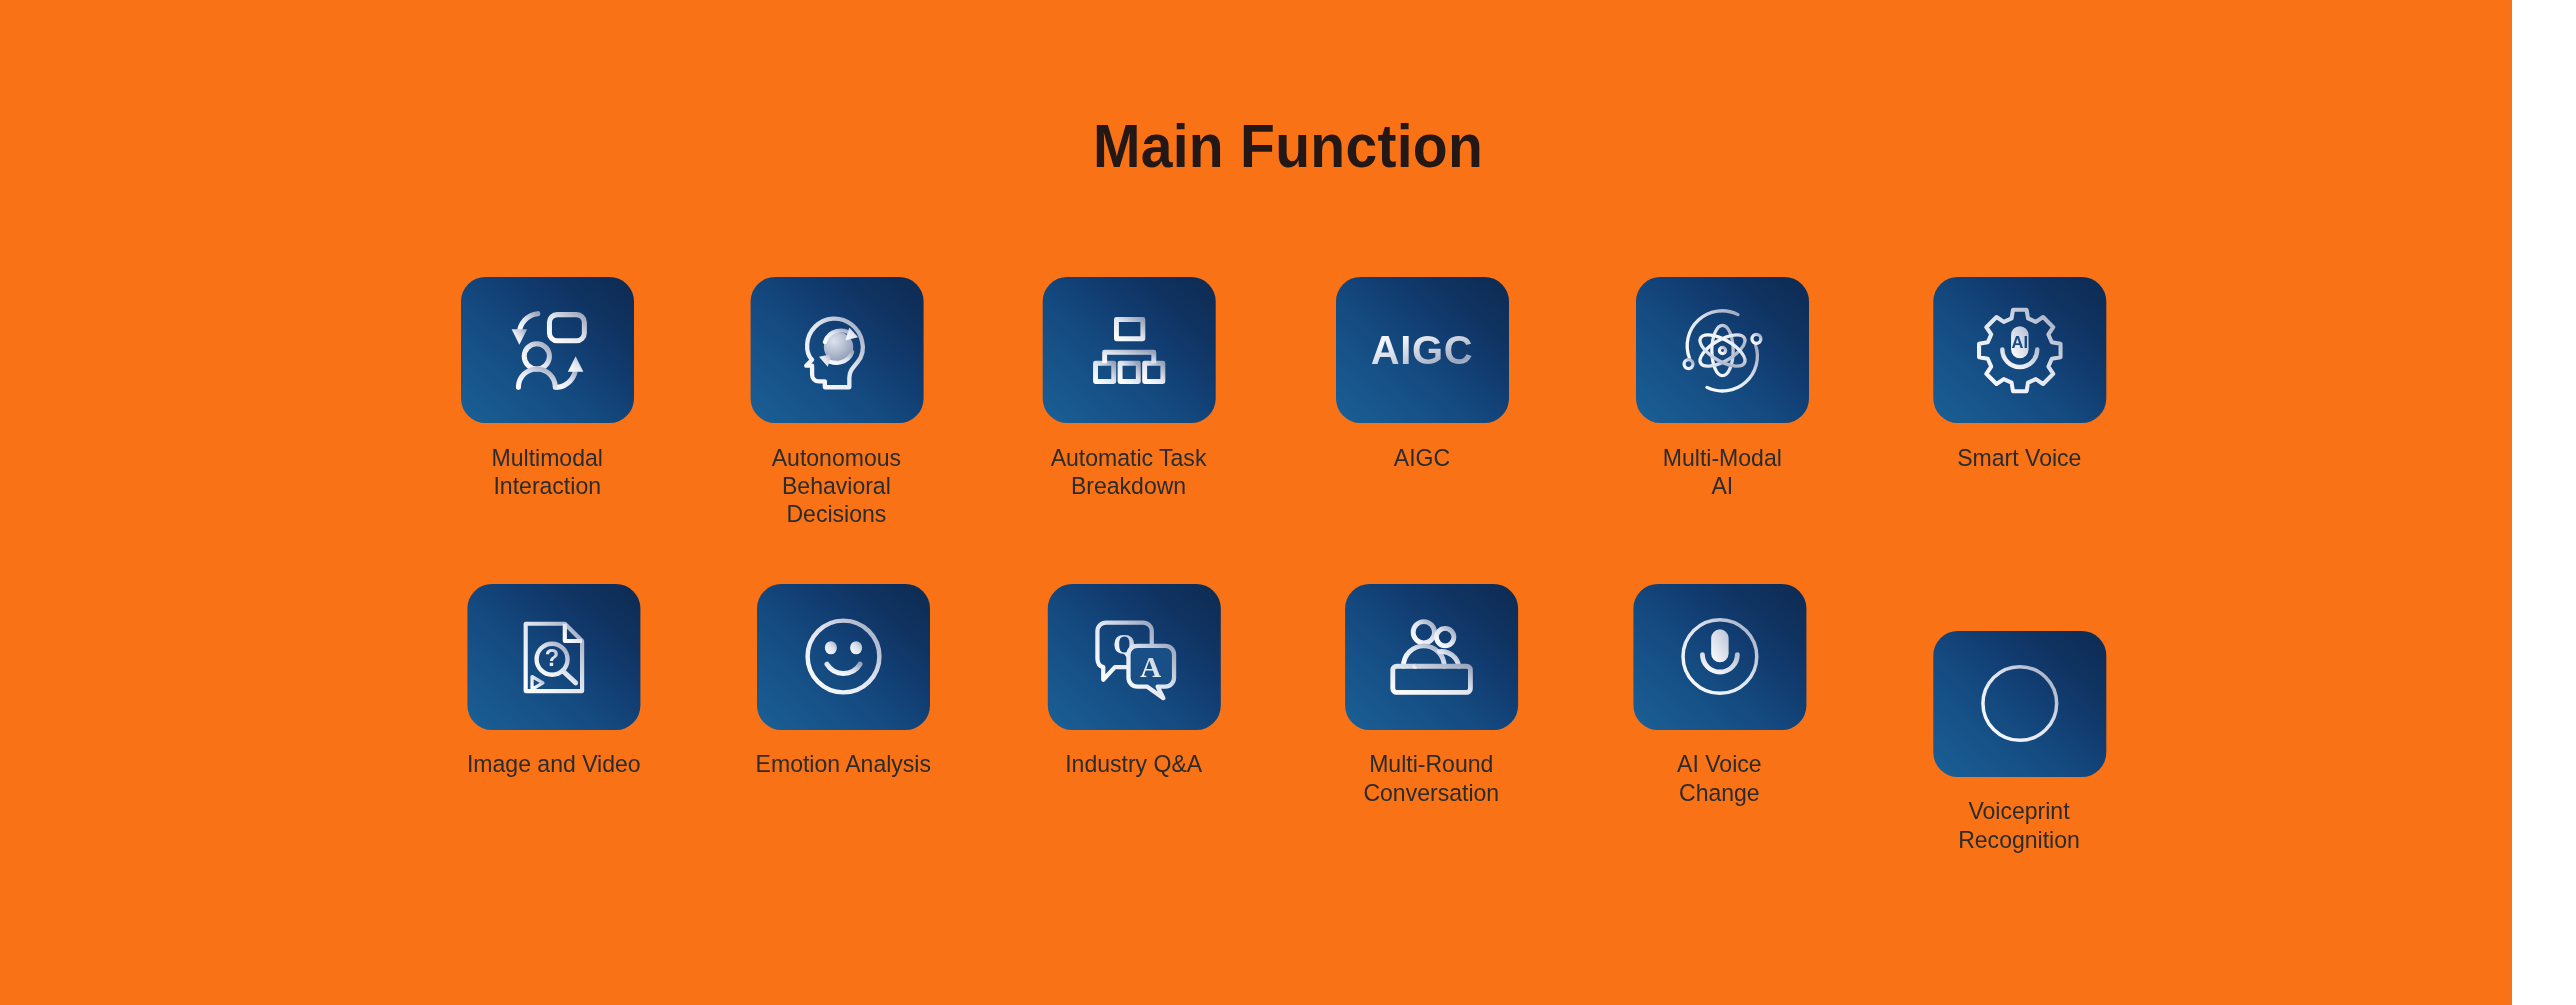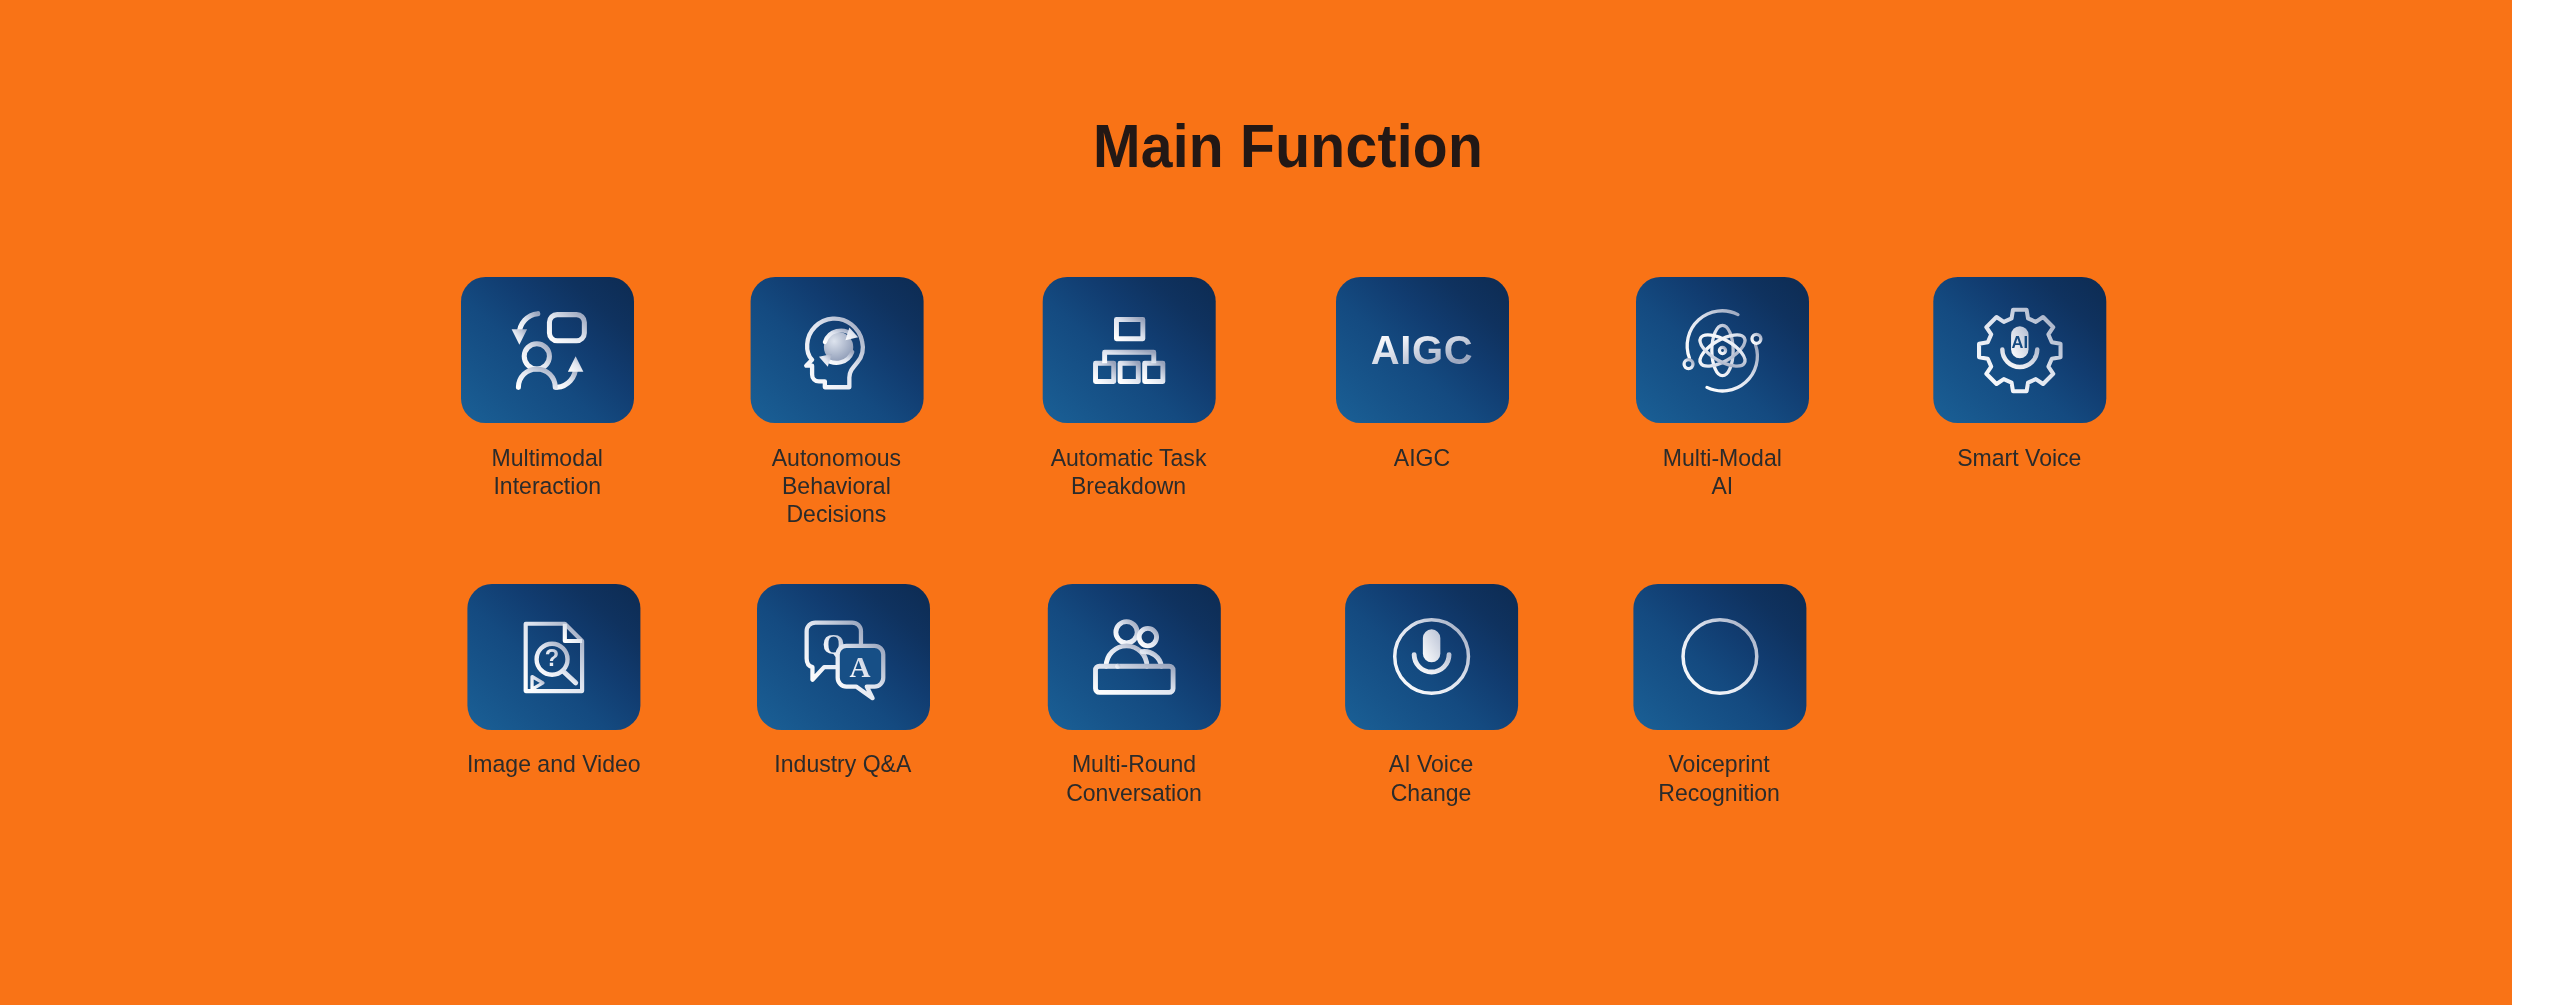--- a/index.html
+++ b/index.html
@@ -285,20 +285,38 @@
             <path d="M62 14 L62 33 L81 33" fill="none" stroke="url(#g7)" stroke-width="4.6" stroke-linejoin="round"></path>
             <circle cx="48" cy="53" r="17" fill="none" stroke="url(#g7)" stroke-width="4.8"></circle>
             <path d="M60 66 L74 79" stroke="url(#g7)" stroke-width="5.4" stroke-linecap="round"></path>
             <text x="48" y="60" text-anchor="middle" font-family="Liberation Sans, sans-serif" font-size="26" font-weight="bold" fill="url(#g7)">?</text>
             <path d="M26 72 L38 79 L26 86 Z" fill="none" stroke="url(#g7)" stroke-width="3.6" stroke-linejoin="round"></path>
           </svg>
         </div>
         <div class="label">Image and Video</div>
       </div>
 
+      <div class="cell">
+        <div class="tile">
+          <svg width="97" height="97" viewBox="0 0 100 100">
+            <defs>
+              <linearGradient id="g8" x1="0" y1="1" x2="1" y2="0">
+                <stop offset="0%" stop-color="#ffffff"></stop>
+                <stop offset="55%" stop-color="#dde3ee"></stop>
+                <stop offset="100%" stop-color="#9aa5bd"></stop>
+              </linearGradient>
+            </defs>
+            <circle cx="50" cy="50" r="37" fill="none" stroke="url(#g8)" stroke-width="4.6"></circle>
+            <ellipse cx="37" cy="41" rx="6.2" ry="6.8" fill="url(#g8)"></ellipse>
+            <ellipse cx="63" cy="41" rx="6.2" ry="6.8" fill="url(#g8)"></ellipse>
+            <path d="M33 58 A20 20 0 0 0 67 58" fill="none" stroke="url(#g8)" stroke-width="5.2" stroke-linecap="round"></path>
+          </svg>
+        </div>
+        <div class="label">Emotion Analysis</div>
+      </div>
 
       <div class="cell">
         <div class="tile">
           <svg width="97" height="97" viewBox="0 0 100 100">
             <defs>
               <linearGradient id="g9" x1="0" y1="1" x2="1" y2="0">
                 <stop offset="0%" stop-color="#ffffff"></stop>
                 <stop offset="55%" stop-color="#dde3ee"></stop>
                 <stop offset="100%" stop-color="#9aa5bd"></stop>
               </linearGradient>

